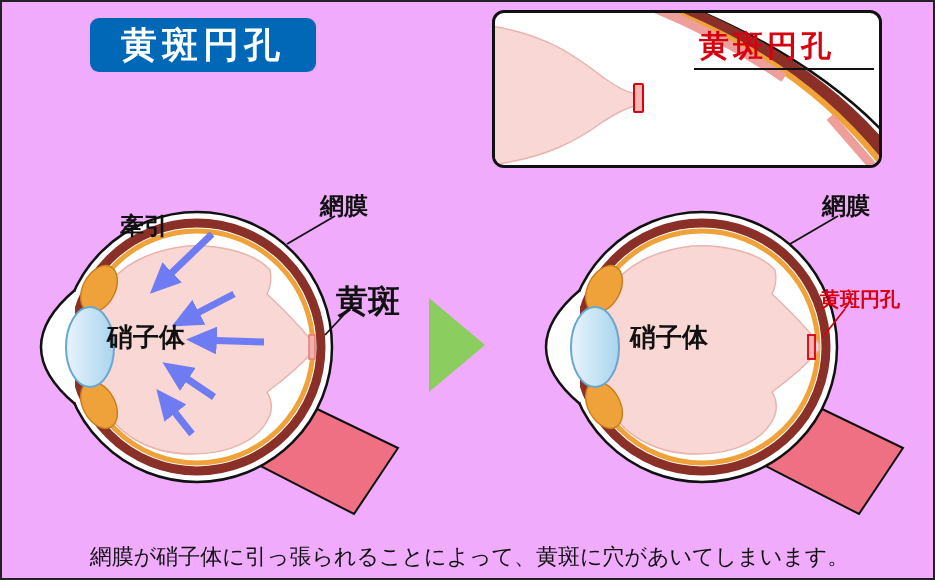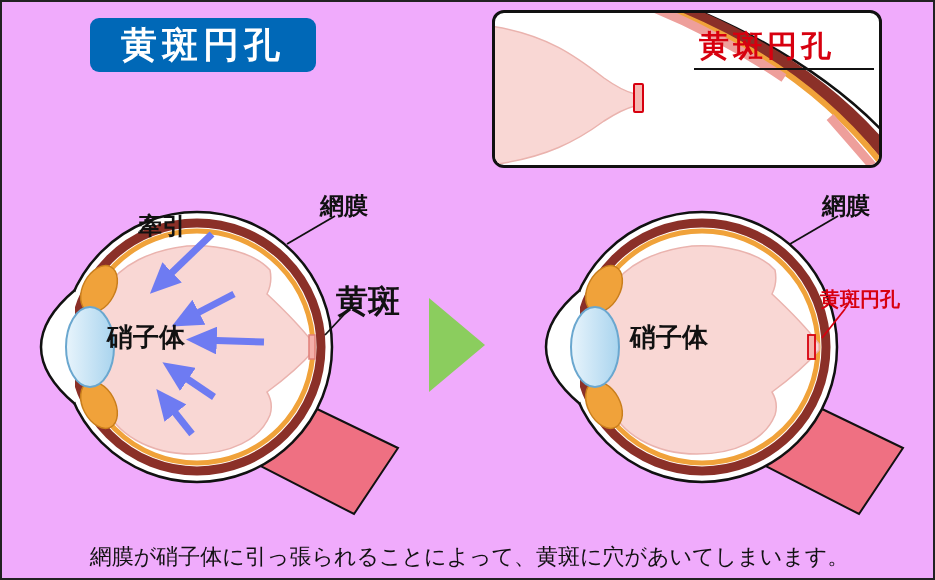--- a/index.html
+++ b/index.html
@@ -15,21 +15,21 @@
     background:#0068b7;border-radius:9px;color:#fff;font-size:36px;font-weight:bold;
     letter-spacing:5px;text-align:center;line-height:54px;
   }
   .inset-box{
     position:absolute;left:490px;top:8px;width:390px;height:158px;box-sizing:border-box;
     border:3px solid #111;border-radius:12px;background:#fff;overflow:hidden;
   }
   .inset-box svg{position:absolute;left:0;top:0;}
   .inset-heading{position:absolute;left:697px;top:24px;font-size:30px;font-weight:bold;
     color:#d7000f;letter-spacing:4px;}
-  .lbl-traction{left:136px;top:208px;font-size:24px;}
+  .lbl-traction{left:118px;top:208px;font-size:24px;}
   .lbl-vitreous-l{left:105px;top:318px;font-size:26px;}
   .lbl-retina-l{left:318px;top:188px;font-size:24px;}
   .lbl-macula-l{left:334px;top:278px;font-size:32px;}
   .lbl-vitreous-r{left:628px;top:318px;font-size:26px;}
   .lbl-retina-r{left:820px;top:188px;font-size:24px;}
   .lbl-hole-r{left:818px;top:284px;font-size:20px;color:#d7000f;}
   .caption{
     position:absolute;left:0;top:540px;width:935px;text-align:center;
     font-size:22px;color:#111;font-weight:normal;
   }

